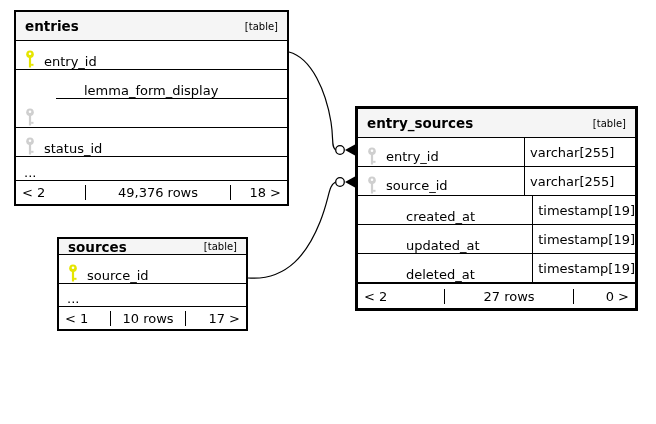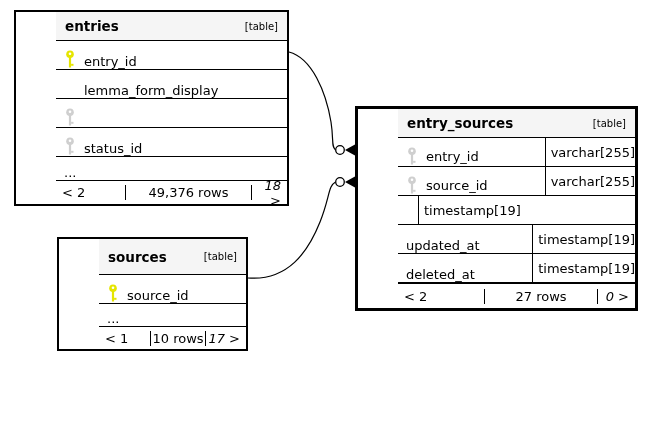--- a/index.html
+++ b/index.html
@@ -3,73 +3,73 @@
 <meta charset="utf-8">
 <style>
   html,body{margin:0;padding:0;}
   body{
     width:656px;height:424px;position:relative;background:#ffffff;
     font-family:"DejaVu Sans","Liberation Sans",sans-serif;
     font-size:13px;color:#000;overflow:hidden;
   }
   .canvas{position:absolute;inset:0;}
   svg.connectors{position:absolute;left:0;top:0;z-index:0;}
-  .dbtable{position:absolute;background:#fff;border:2px solid #000;z-index:1;box-sizing:border-box;padding-left:40px;}
+  .dbtable{position:absolute;background:#fff;border:2px solid #000;z-index:1;box-sizing:border-box;}
   .dbtable.focus{border-width:3px;}
   .thead{
     display:flex;align-items:center;justify-content:space-between;
     background:#f5f5f5;border-bottom:1px solid #000;padding:0 9px;
     height:29px;box-sizing:border-box;
   }
   .tname{font-weight:bold;font-size:13.5px;}
   .ttag{font-size:10px;}
   .trow{
     display:flex;align-items:flex-end;height:29px;box-sizing:border-box;
     border-bottom:1px solid #000;padding-left:8px;
   }
   .trow:last-of-type{border-bottom:none;}
   .keyicon{width:12px;height:19px;margin-right:8px;flex:0 0 12px;display:inline-block;}
   .pk{color:#e5e500;}
   .fk{color:#cfcfcf;}
-  .indent{padding-left:28px;}
+  .indent{padding-left:28px;margin-left:40px;}
   .ellipsisrow{height:24px;}
   .namecell{white-space:nowrap;}
   .typecell{
     border-left:1px solid #000;align-self:stretch;display:flex;align-items:center;
     padding-left:5px;white-space:nowrap;box-sizing:border-box;
   }
   .namecol{display:flex;align-items:center;box-sizing:border-box;}
   .tfoot{
     display:flex;align-items:center;height:23px;box-sizing:border-box;
     border-top:0;
   }
   .tfoot .fl{padding-left:6px;box-sizing:border-box;}
   .tfoot .fc{text-align:center;border-left:1px solid #000;border-right:1px solid #000;box-sizing:border-box;}
-  .tfoot .fr{text-align:right;padding-right:6px;box-sizing:border-box;font-style:italic;}
+  .tfoot .fr{text-align:right;padding-right:6px;box-sizing:border-box;}
   
   .t-entries{left:14px;top:10px;width:275px;}
   .t-entries .tfoot .fl{width:69px;}
-  .t-entries .tfoot .fc{width:127px;}
+  .t-entries .tfoot .fc{width:146px;}
   .t-entries .tfoot .fr{flex:1;}
   
   .t-entrysources{left:355px;top:106px;width:283px;}
   .t-entrysources .namecol{width:166px;padding-left:8px;}
   .t-entrysources .trow{padding-left:0;}
-  .t-entrysources .typecell{flex:1;margin-left:20px;}
+  .t-entrysources .typecell{flex:1;}
   .t-entrysources .tfoot{height:25px;}
   .t-entrysources .tfoot .fl{width:86px;}
-  .t-entrysources .tfoot .fc{width:114px;}
+  .t-entrysources .tfoot .fc{width:130px;}
   .t-entrysources .tfoot .fr{flex:1;}
   
   .t-sources{left:57px;top:237px;width:191px;}
-  .t-sources .thead{height:36px;}
+  .t-sources .thead{height:16px;}
   .t-sources .ellipsisrow{height:23px;}
   .t-sources .tfoot{height:22px;}
   .t-sources .tfoot .fl{width:51px;}
-  .t-sources .tfoot .fc{width:56px;text-align:center;}
+  .t-sources .tfoot .fc{width:76px;text-align:center;}
   .t-sources .tfoot .fr{flex:1;}
   .credit{position:absolute;left:20px;top:396px;font-size:13.5px;z-index:1;}
 </style>
 </head>
 <body>
 
 <div class="canvas">
 
   <svg class="connectors" width="656" height="424" viewBox="0 0 656 424">
     <path d="M 289 52 C 312 58, 326 92, 331 122 C 334 141, 331 146, 335.5 150" fill="none" stroke="#000" stroke-width="1.2"></path>
@@ -157,20 +157,23 @@
               <circle cx="6" cy="3.8" r="1.3" fill="#fff"></circle>
               <rect x="4.9" y="7" width="2.2" height="10.5" fill="currentColor"></rect>
               <rect x="7.1" y="13.8" width="2.4" height="2" fill="currentColor"></rect>
             </svg>
         </span>
         <span class="namecell">source_id</span>
       </span>
       <span class="typecell">varchar[255]</span>
     </div>
     <div class="trow">
+      <span class="namecol indent">
+        <span class="namecell">created_at</span>
+      </span>
       <span class="typecell">timestamp[19]</span>
     </div>
     <div class="trow">
       <span class="namecol indent">
         <span class="namecell">updated_at</span>
       </span>
       <span class="typecell">timestamp[19]</span>
     </div>
     <div class="trow">
       <span class="namecol indent">

